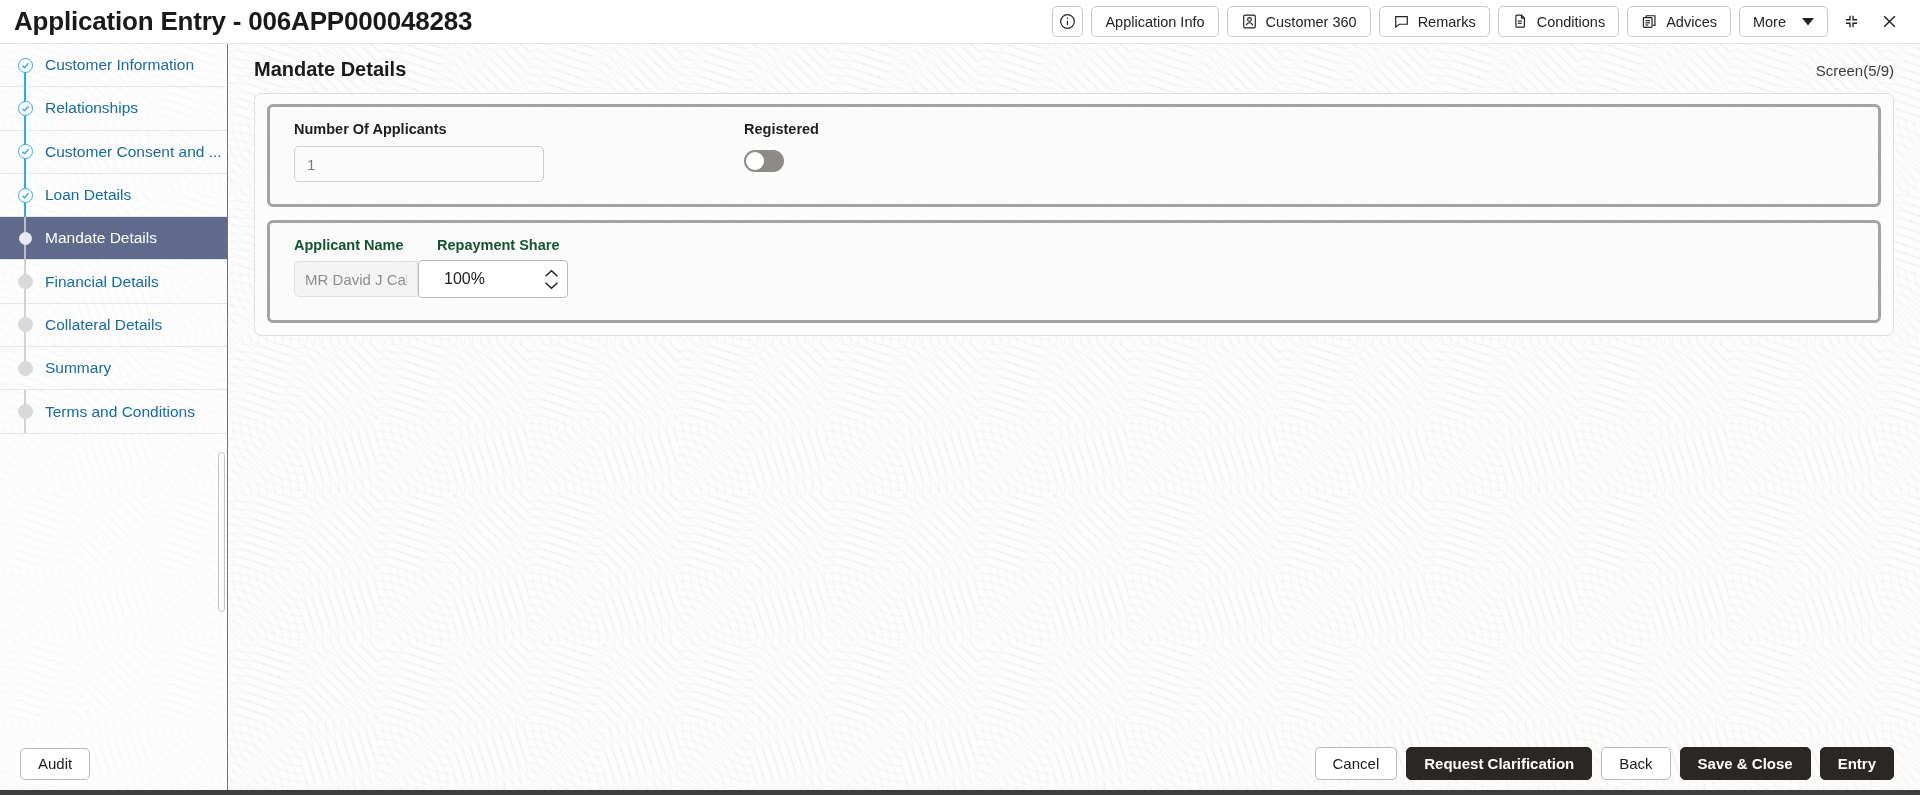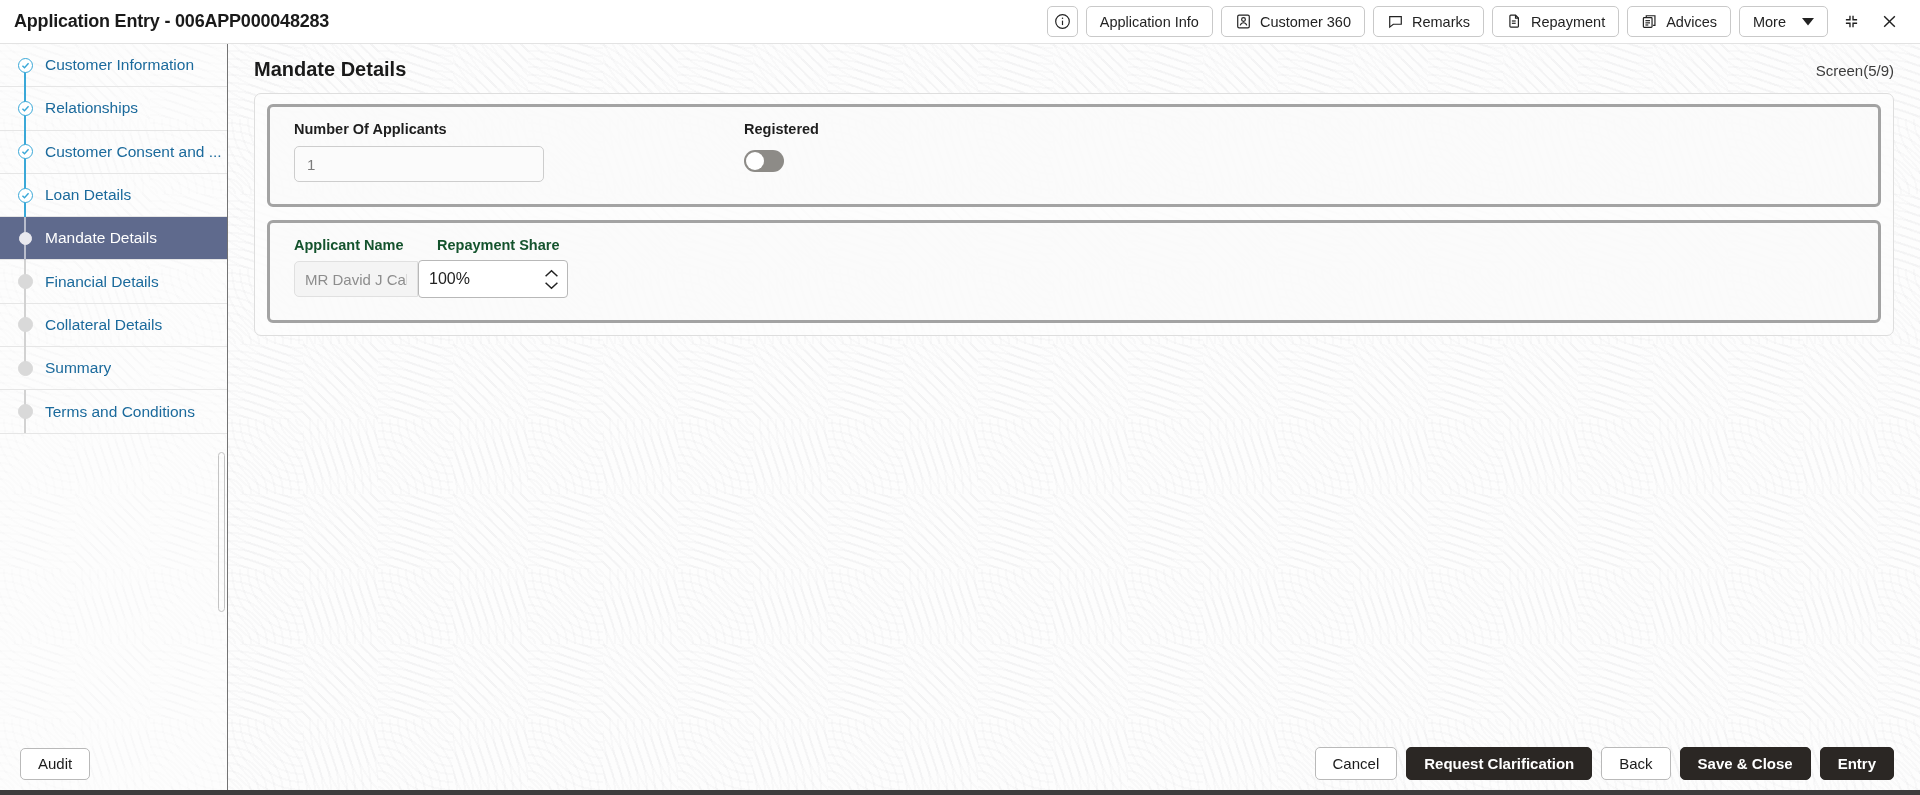--- a/index.html
+++ b/index.html
@@ -35,21 +35,21 @@
   .titlebar {
     position: relative;
     height: 44px; min-height: 44px;
     background: #ffffff;
     border-bottom: 1px solid #e3e3e3;
     display: flex; align-items: center;
     padding: 0 16px 0 14px;
     z-index: 5;
   }
   .win-title {
-    font-size: 18px; font-weight: bold; color: #1a1a1a;
+    font-size: 26px; font-weight: bold; color: #1a1a1a;
     letter-spacing: -0.2px; white-space: nowrap;
   }
   .tb-actions {
     margin-left: auto; display: flex; align-items: center; gap: 8px;
   }
   .tb-btn {
     height: 31px;
     border: 1px solid #c9c9c9; border-radius: 5px;
     background: #fff; color: #232323;
     font-size: 14.5px; font-family: "Liberation Sans", sans-serif;
@@ -223,21 +223,21 @@
     width: 150px; height: 38px; margin-top: -1px;
     border: 1px solid #b8b8b8; border-radius: 4px;
     background: #fff;
     display: flex; align-items: center;
     position: relative;
   }
   .spin-wrap input {
     border: none; outline: none; background: transparent;
     font-size: 16px; color: #222;
     font-family: "Liberation Sans", sans-serif;
-    padding: 0 10px; width: 110px; height: 100%;
+    padding: 0 25px; width: 110px; height: 100%;
   }
   .spin-btns {
     position: absolute; right: 8px; top: 0; bottom: 0;
     display: flex; flex-direction: column; justify-content: center; gap: 3px;
   }
   .spin-btns button {
     background: none; border: none; cursor: pointer;
     padding: 0; display: flex; line-height: 0; color: #222;
   }
 
@@ -308,21 +308,21 @@
 
       <button class="tb-btn">
         <span>
           <svg width="17" height="17" viewBox="0 0 20 20" fill="none" stroke="#222" stroke-width="1.4">
             <path d="M5.6 2.6h5.6l3.4 3.4v9.6a1 1 0 0 1-1 1H5.6a1 1 0 0 1-1-1V3.6a1 1 0 0 1 1-1z"></path>
             <path d="M11.2 2.6V6h3.4"></path>
             <line x1="6.9" y1="9.4" x2="11.4" y2="9.4"></line>
             <line x1="6.9" y1="12.1" x2="11.4" y2="12.1"></line>
           </svg>
         </span>
-        <span>Repayment</span>
+        <span>Conditions</span>
       </button>
 
       <button class="tb-btn">
         <span>
           <svg width="17" height="17" viewBox="0 0 20 20" fill="none" stroke="#222" stroke-width="1.4">
             <rect x="2.8" y="5.4" width="10.2" height="11.4" rx="1"></rect>
             <path d="M6.2 5.4V3.2h10.2v11.4h-2.2"></path>
             <line x1="5.2" y1="9" x2="10.6" y2="9"></line>
             <line x1="5.2" y1="11.6" x2="10.6" y2="11.6"></line>
             <line x1="5.2" y1="14.1" x2="8.6" y2="14.1"></line>

